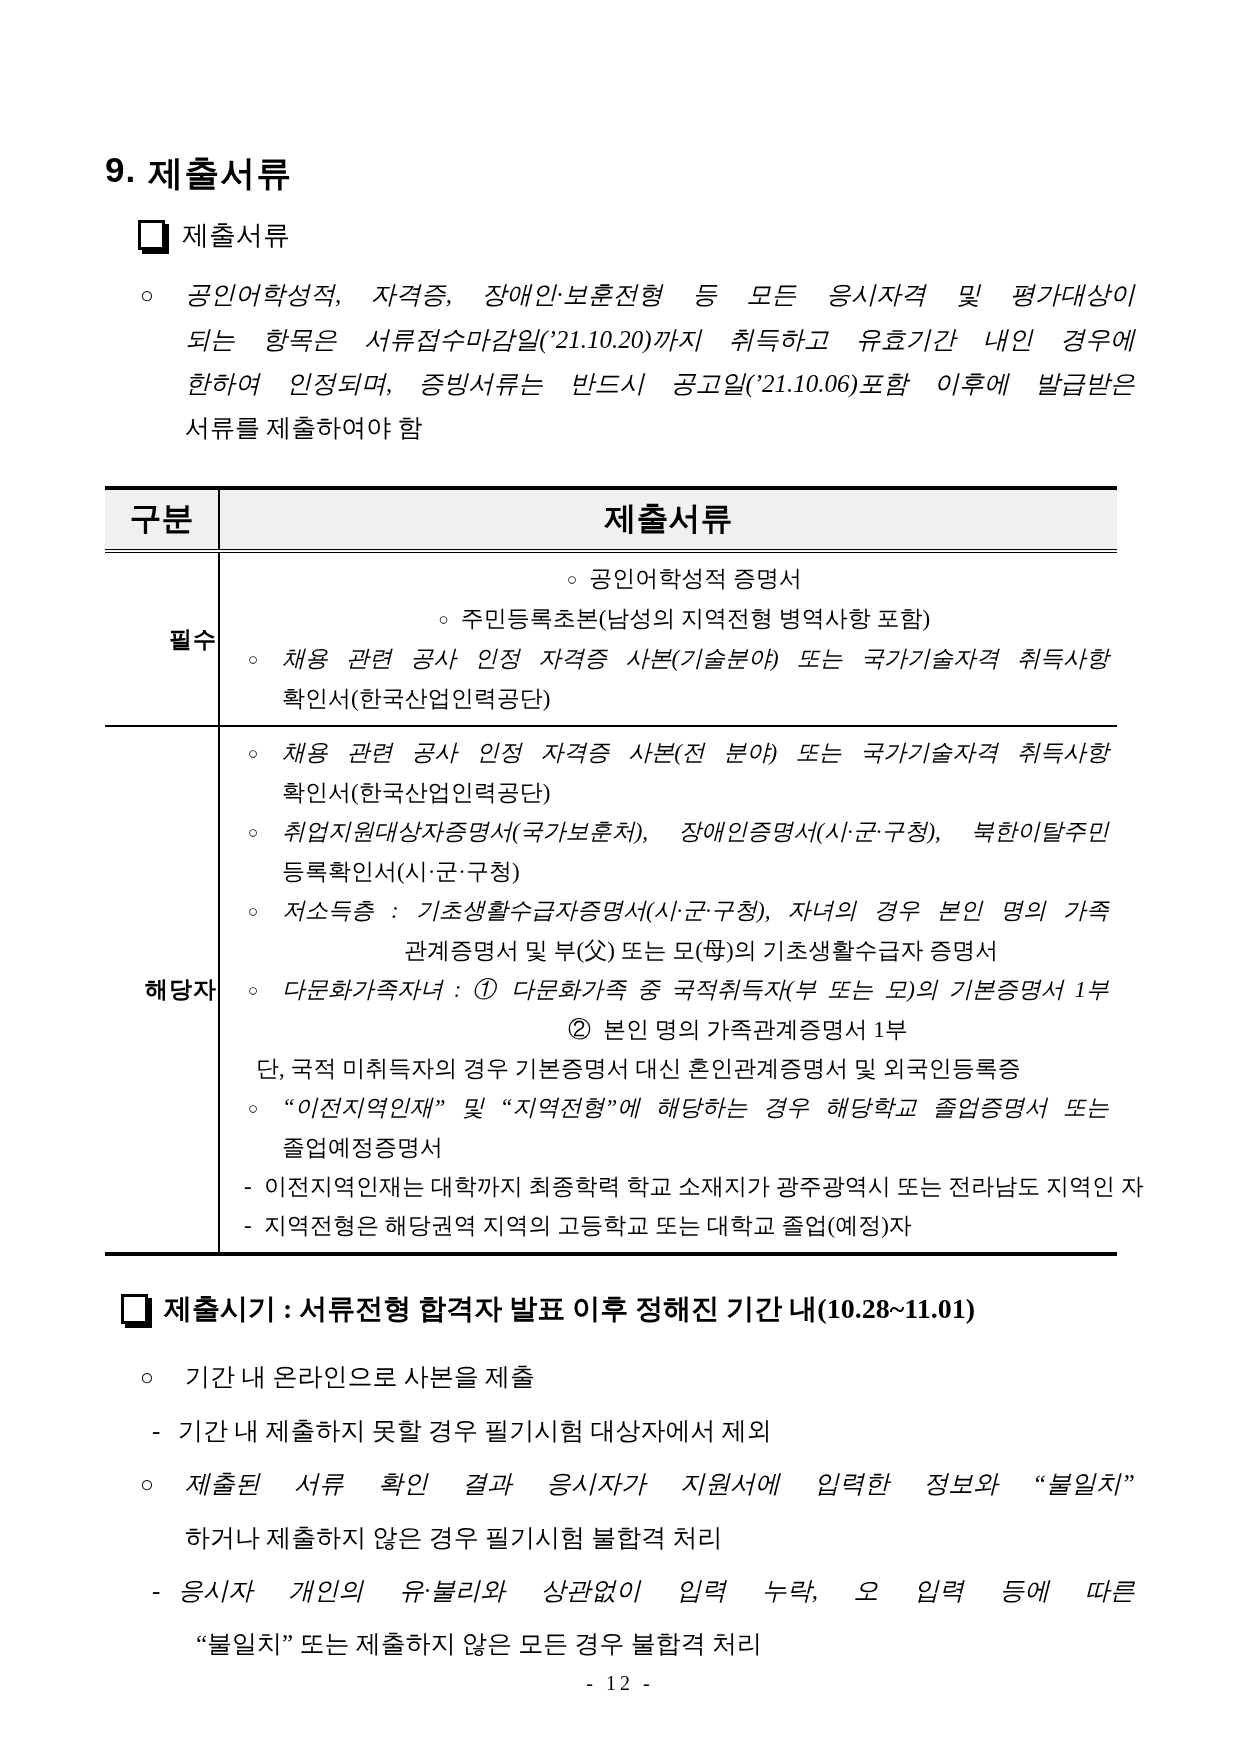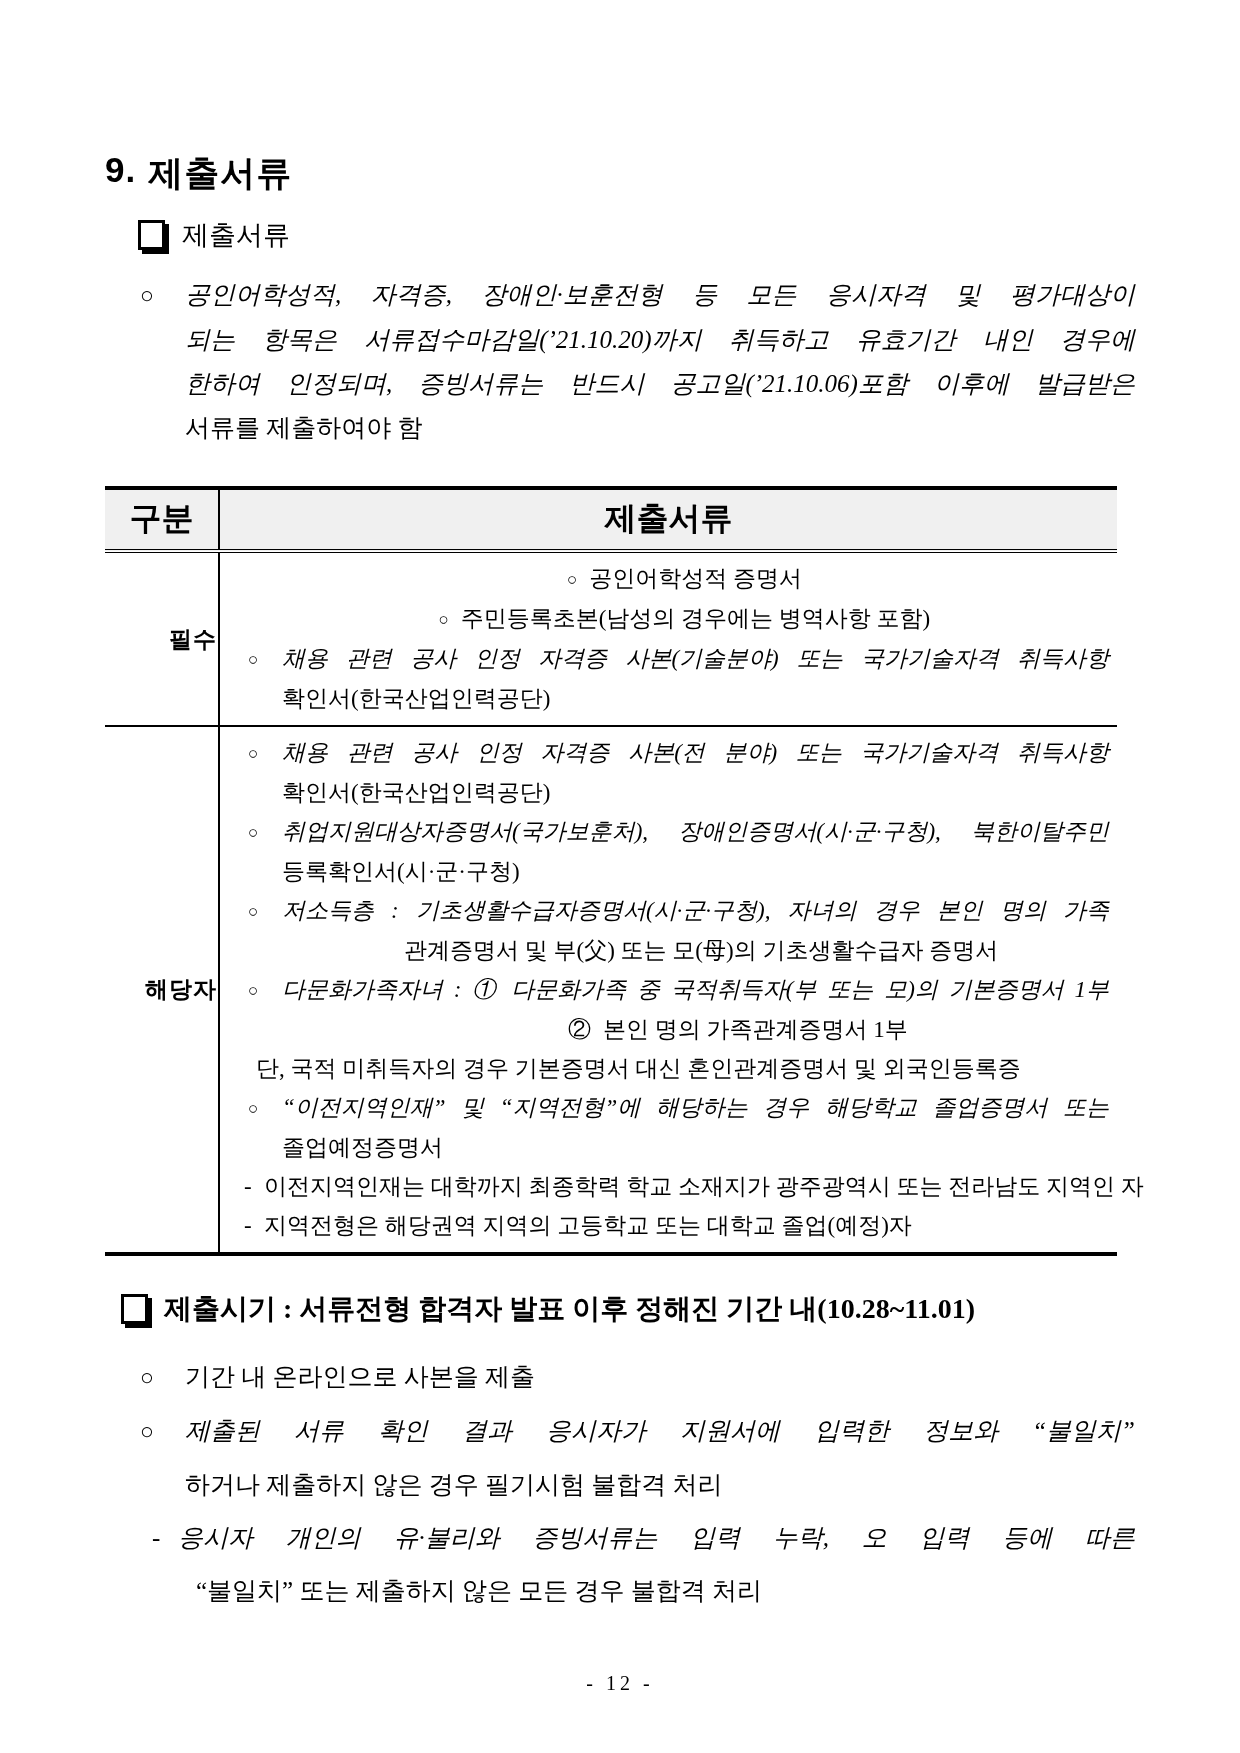--- a/index.html
+++ b/index.html
@@ -148,21 +148,21 @@
         <tr>
           <th class="col-cat">구분</th>
           <th>제출서류</th>
         </tr>
       </thead>
       <tbody class="tbl">
         <tr>
           <td class="cat">필수</td>
           <td class="items">
               <div class="line t-b"><span class="mk">○</span><span class="tx">공인어학성적 증명서</span></div>
-              <div class="line t-b"><span class="mk">○</span><span class="tx">주민등록초본(남성의 경우에는 병역사항 포함)</span></div>
+              <div class="line t-b"><span class="mk">○</span><span class="tx">주민등록초본(남성의 지역전형 병역사항 포함)</span></div>
               <div class="line t-b fill"><span class="mk">○</span><span class="tx">채용 관련 공사 인정 자격증 사본(기술분야) 또는 국가기술자격 취득사항</span></div>
               <div class="line t-c"><span class="tx">확인서(한국산업인력공단)</span></div>
             </td>
         </tr>
         <tr class="sep">
           <td class="cat">해당자</td>
           <td class="items">
               <div class="line t-b fill"><span class="mk">○</span><span class="tx">채용 관련 공사 인정 자격증 사본(전 분야) 또는 국가기술자격 취득사항</span></div>
               <div class="line t-c"><span class="tx">확인서(한국산업인력공단)</span></div>
               <div class="line t-b fill"><span class="mk">○</span><span class="tx">취업지원대상자증명서(국가보훈처), 장애인증명서(시·군·구청), 북한이탈주민</span></div>
@@ -181,22 +181,23 @@
       </tbody>
     </table>
 
     <div class="h2">
       <span class="sq"></span>
       <span>제출시기 : 서류전형 합격자 발표 이후 정해진 기간 내(10.28~11.01)</span>
     </div>
 
     <div class="outro">
         <div class="line o-b"><span class="mk">○</span><span class="tx">기간 내 온라인으로 사본을 제출</span></div>
+        <div class="line o-d"><span class="mk">-</span><span class="tx">기간 내 제출하지 못할 경우 필기시험 대상자에서 제외</span></div>
         <div class="line o-b fill"><span class="mk">○</span><span class="tx">제출된 서류 확인 결과 응시자가 지원서에 입력한 정보와 “불일치”</span></div>
         <div class="line o-c"><span class="tx">하거나 제출하지 않은 경우 필기시험 불합격 처리</span></div>
-        <div class="line o-d fill"><span class="mk">-</span><span class="tx">응시자 개인의 유·불리와 증빙서류는 입력 누락, 오 입력 등에 따른</span></div>
+        <div class="line o-d fill"><span class="mk">-</span><span class="tx">응시자 개인의 유·불리와 상관없이 입력 누락, 오 입력 등에 따른</span></div>
         <div class="line o-dc"><span class="tx">“불일치” 또는 제출하지 않은 모든 경우 불합격 처리</span></div>
       </div>
 
   </div>
 
   <div class="pageno">- 12 -</div>
 </div>
 
 </body></html>

